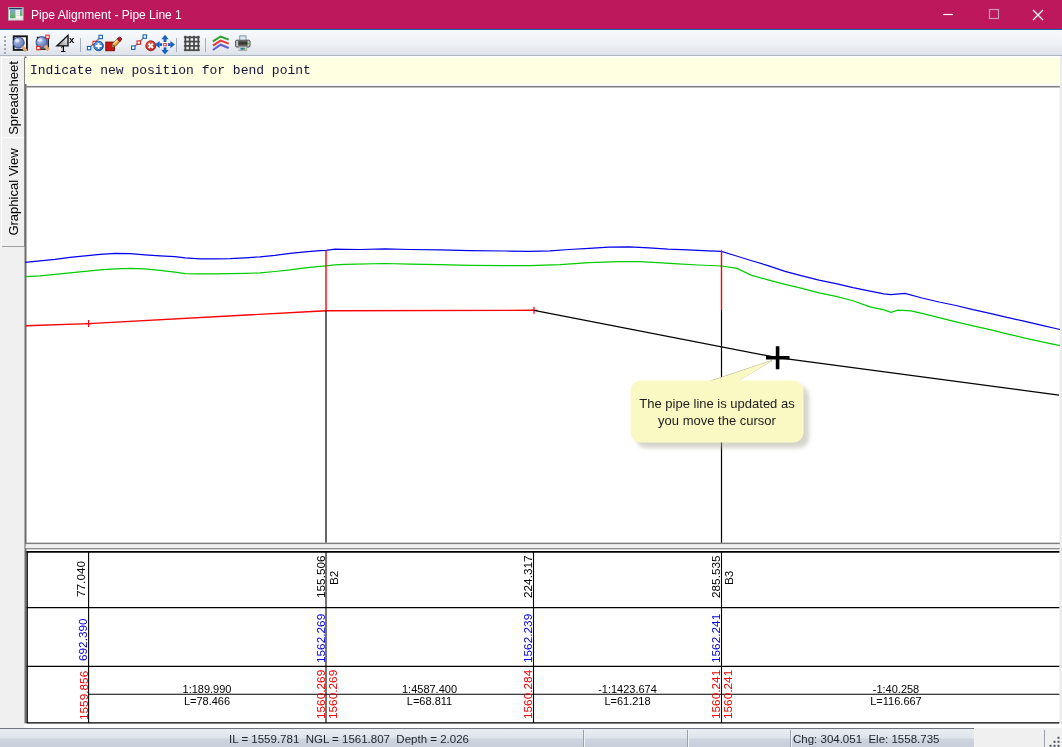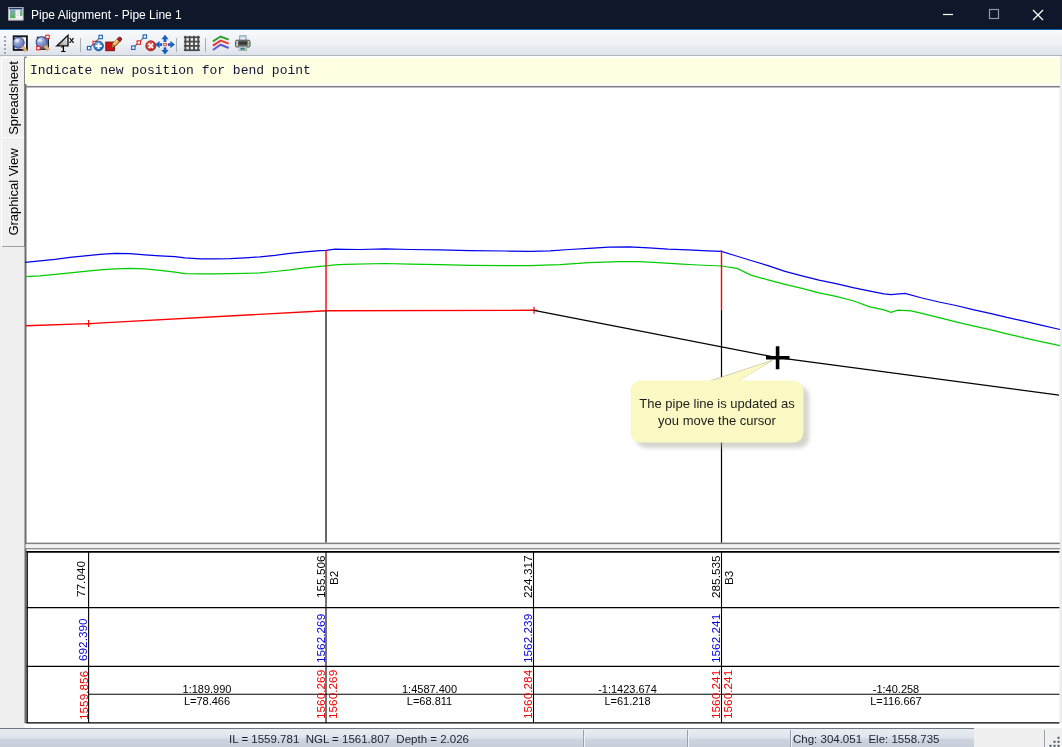--- a/index.html
+++ b/index.html
@@ -1,18 +1,18 @@
 <!DOCTYPE html>
 <html><head>
 <meta charset="utf-8">
 <style>
   html,body{margin:0;padding:0;}
   body{width:1062px;height:747px;overflow:hidden;background:#f0f0f0;
        font-family:"Liberation Sans",sans-serif;position:relative;}
-  #titlebar{position:absolute;left:0;top:0;width:1062px;height:29px;background:#0f172a;}
+  #titlebar{position:absolute;left:0;top:0;width:1062px;height:29px;background:#be185d;}
   #titlebar .title{position:absolute;left:31px;top:8px;color:#fff;font-size:12px;}
   #appicon{position:absolute;left:8px;top:7px;}
   .capbtn{position:absolute;top:0;height:29px;width:46px;}
   #blueline{position:absolute;left:0;top:29px;width:1062px;height:1px;background:#0f67b5;z-index:5;}
   #toolbar{position:absolute;left:0;top:29px;width:1062px;height:26px;
     background:linear-gradient(#f8fafc 0%,#eef1f5 55%,#dde2ea 100%);border-bottom:1px solid #b0b6bf;}
   #msgbar{position:absolute;left:25px;top:58px;width:1035px;height:26px;background:#ffffe1;
     font-family:"Liberation Mono",monospace;font-size:13px;color:#14143c;line-height:25px;}
   #msgbar span{position:absolute;left:5px;top:0;}
   .vtab{position:absolute;left:1px;width:22px;background:#f0f0f0;

